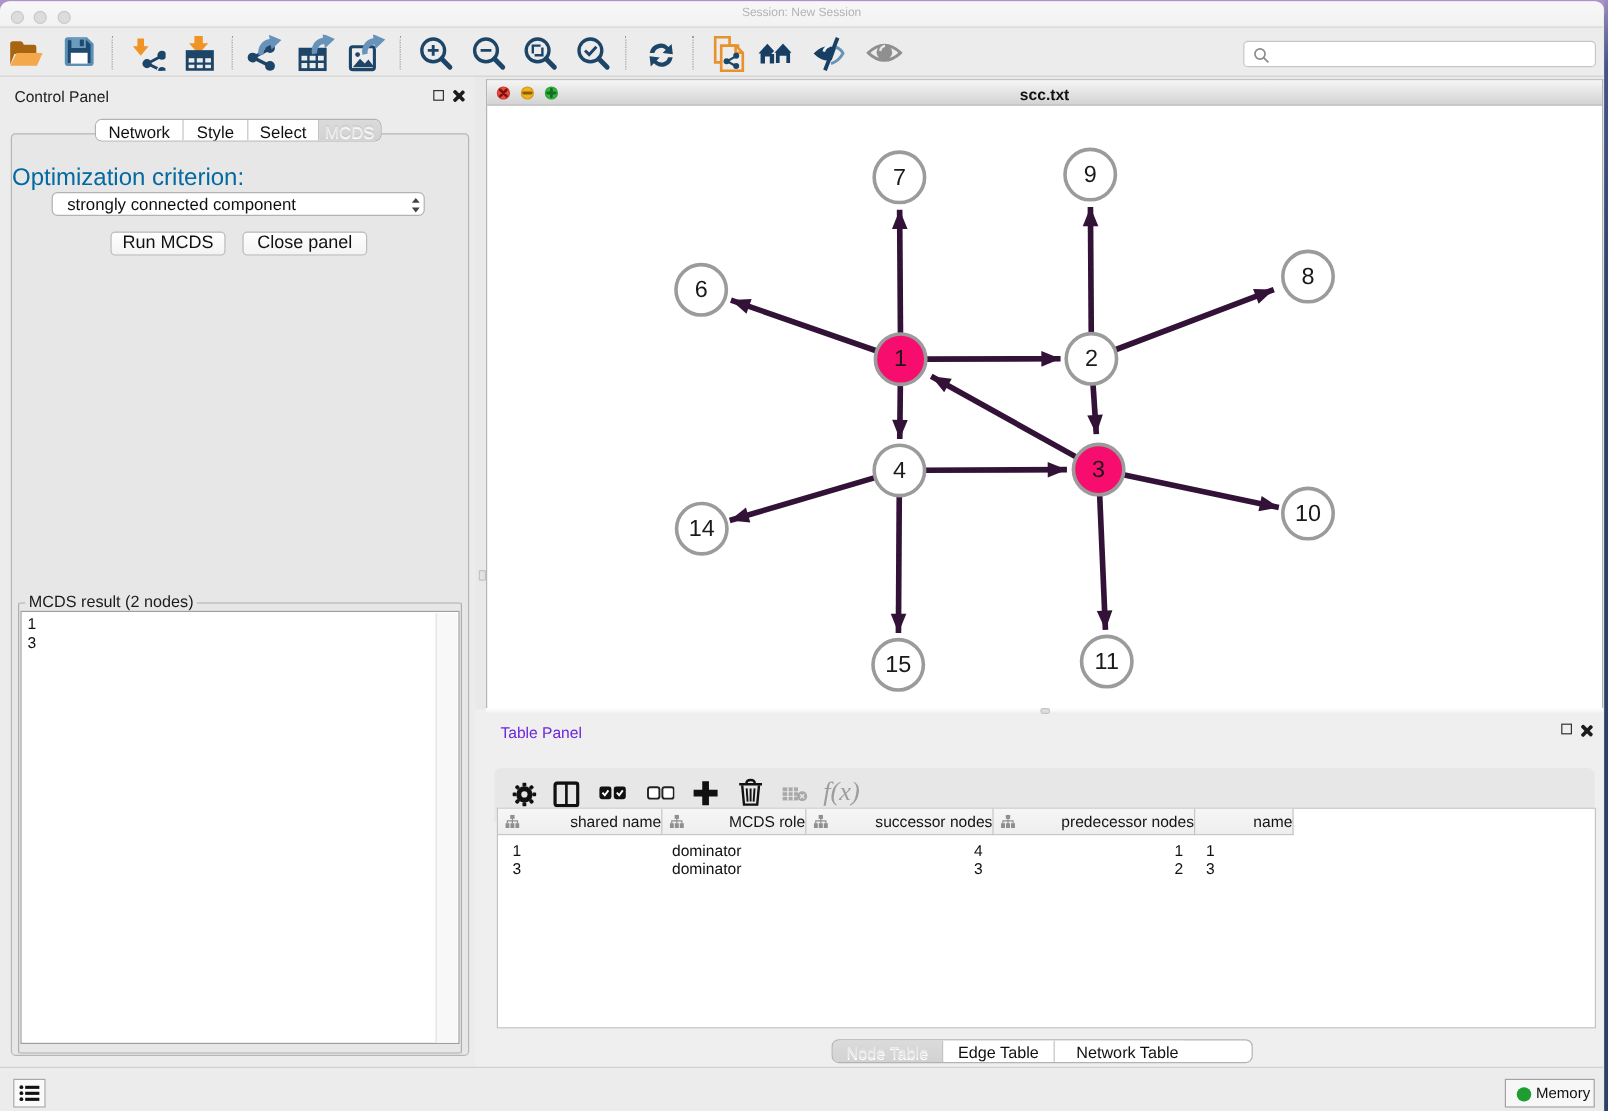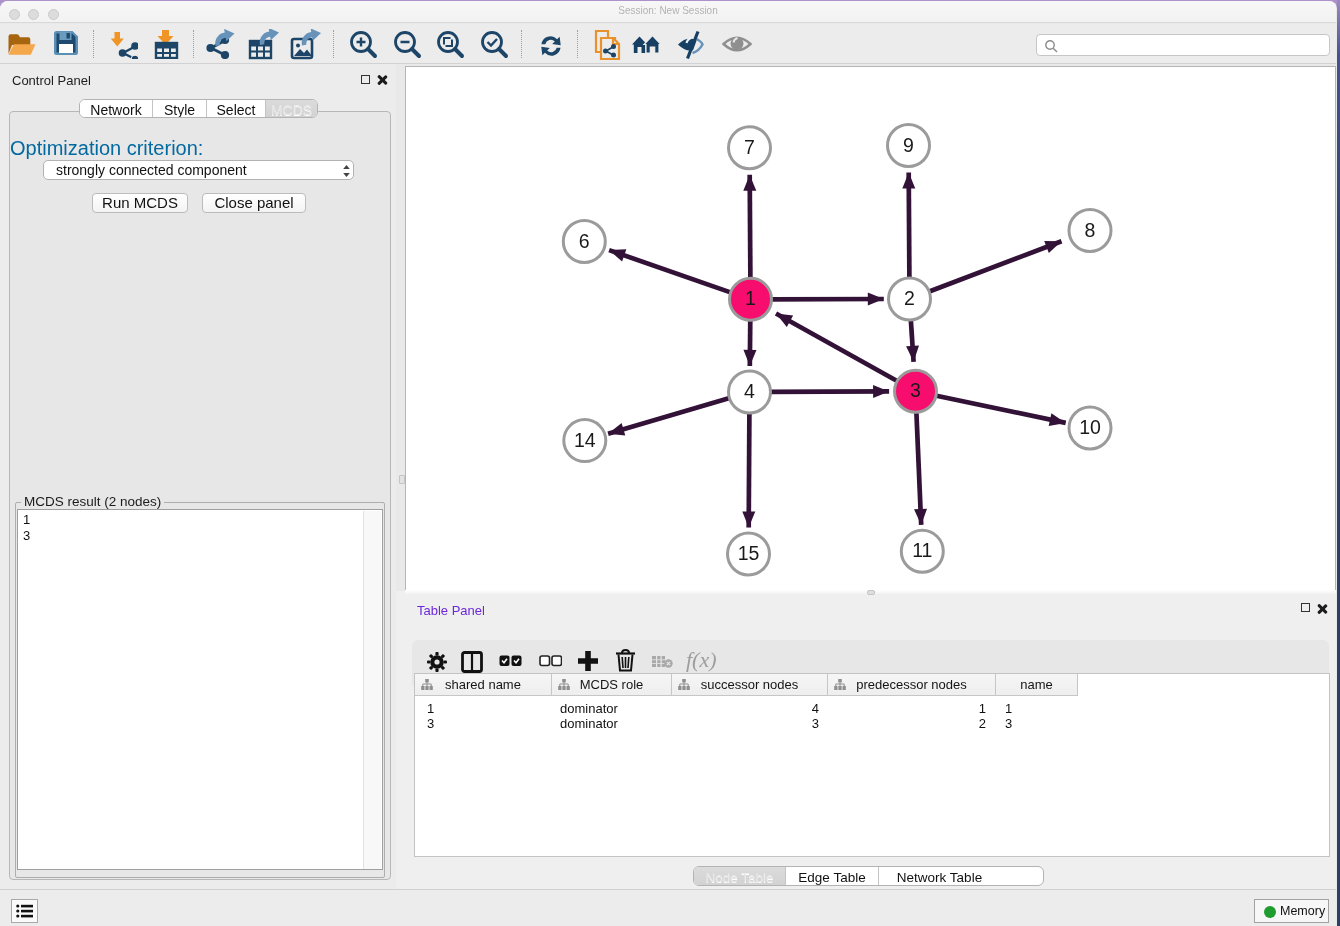--- a/index.html
+++ b/index.html
@@ -45,21 +45,21 @@
 #netwin-tb { position:absolute; left:0; top:0; width:929px; height:21px; background:linear-gradient(#f5f5f5,#d3d3d3); border-bottom:1px solid #ababab; }
 #netwin-title { position:absolute; left:0; top:4px; width:929px; text-align:center; font-size:13px; font-weight:bold; color:#111; }
 .wl { position:absolute; top:5px; width:11px; height:11px; border-radius:50%; }
 #graph { position:absolute; left:0; top:22px; }
 
 #tp { position:absolute; left:396px; top:590px; width:940px; height:298px; background:#efefef; }
 #tp-title { position:absolute; left:21px; top:12px; font-size:13px; color:#6d28d9; }
 #tp-toolbar { position:absolute; left:16px; top:37px; width:917px; height:45px; background:#e7e7e7; border-radius:6px 6px 0 0;margin-top:12px; }
 #tp-table { position:absolute; left:18px; top:82px; width:916px; height:184px; background:#fff; border:1px solid #c3c3c3; }
 #tp-thead { position:absolute; left:0; top:0; width:663px; height:22px; background:linear-gradient(#f6f6f6,#eeeeee); border-bottom:1px solid #c6c6c6; }
-.th { position:absolute; top:0; height:22px; border-right:1px solid #c6c6c6; font-size:13px; color:#151515; text-align:center; line-height:21px; }
+.th { position:absolute; top:0; height:22px; border-right:1px solid #c6c6c6; font-size:13px; color:#151515; text-align:right; line-height:21px; }
 .treeic { position:absolute; top:5px; }
 .cell { position:absolute; font-size:13px; color:#111; }
 #tp-tabs { left:297px; top:275px; height:20px; }
 #tp-tabs .tab { font-size:13.5px; padding-top:2.5px; }
 
 #statusbar { position:absolute; left:0; top:888px; width:1336px; height:38px; background:#ececec; border-top:1px solid #d0d0d0; }
 #sb-btn { position:absolute; left:11px; top:9px; width:27px; height:24px; background:#fafafa; border:1px solid #a9a9a9; }
 #mem-btn { position:absolute; left:1254px; top:9px; width:75px; height:24px; background:#f7f7f7; border:1px solid #a2a2a2; font-size:12.5px; color:#111; }
 #mem-dot { position:absolute; left:9px; top:6px; width:12px; height:12px; border-radius:50%; background:#1f9d31; }
 #desk-right { position:absolute; right:0; top:0; width:3px; height:926px; background:linear-gradient(#9c8abf 0%, #44548a 6%, #2c4066 30%); }
@@ -218,20 +218,38 @@
     </div>
     <div class="tabgrp" id="cp-tabs">
       <div class="tab" style="width:72px;">Network</div>
       <div class="tab" style="width:54px;">Style</div>
       <div class="tab" style="width:59px;">Select</div>
       <div class="tab sel" style="width:52px;">MCDS</div>
     </div>
   </div>
   <div id="vsplit-h"></div>
   <div id="netwin">
+    <div id="netwin-tb">
+      <div class="wl" style="left:8px; background:#ee4b42; border:1px solid #ca3a31;">
+          <svg width="11" height="11" viewBox="0 0 11 11" style="position:absolute;left:-1px;top:-1px;">
+            <path d="M3,3 L8,8 M8,3 L3,8" stroke="#7c130c" stroke-width="2.2" stroke-linecap="round"></path>
+          </svg>
+        </div>
+      <div class="wl" style="left:28px; background:#f2b01e; border:1px solid #d49a15;">
+          <svg width="11" height="11" viewBox="0 0 11 11" style="position:absolute;left:-1px;top:-1px;">
+            <path d="M2.4,5.5 L8.6,5.5" stroke="#8c5c09" stroke-width="2.4" stroke-linecap="round"></path>
+          </svg>
+        </div>
+      <div class="wl" style="left:48px; background:#2fb83d; border:1px solid #29a135;">
+          <svg width="11" height="11" viewBox="0 0 11 11" style="position:absolute;left:-1px;top:-1px;">
+            <path d="M2.4,5.5 L8.6,5.5 M5.5,2.4 L5.5,8.6" stroke="#156e20" stroke-width="2.4" stroke-linecap="round"></path>
+          </svg>
+        </div>
+      <div id="netwin-title">scc.txt</div>
+    </div>
     <svg id="graph" width="929" height="502" viewBox="406 87 929 502">
       <defs>
         <marker id="arr" markerUnits="userSpaceOnUse" markerWidth="20" markerHeight="16" refX="16.5" refY="7" orient="auto">
           <path d="M0.5,0.5 L16.5,7 L0.5,13.5 Z" fill="#331237"></path>
         </marker>
       </defs>
       <g stroke="#331237" stroke-width="4.7" marker-end="url(#arr)">
         <line x1="750.4" y1="278.3" x2="749.7" y2="172.8"></line>
         <line x1="732.6" y1="291.1" x2="609.1" y2="248.1"></line>
         <line x1="769.5" y1="297.3" x2="883.8" y2="297.0"></line>

